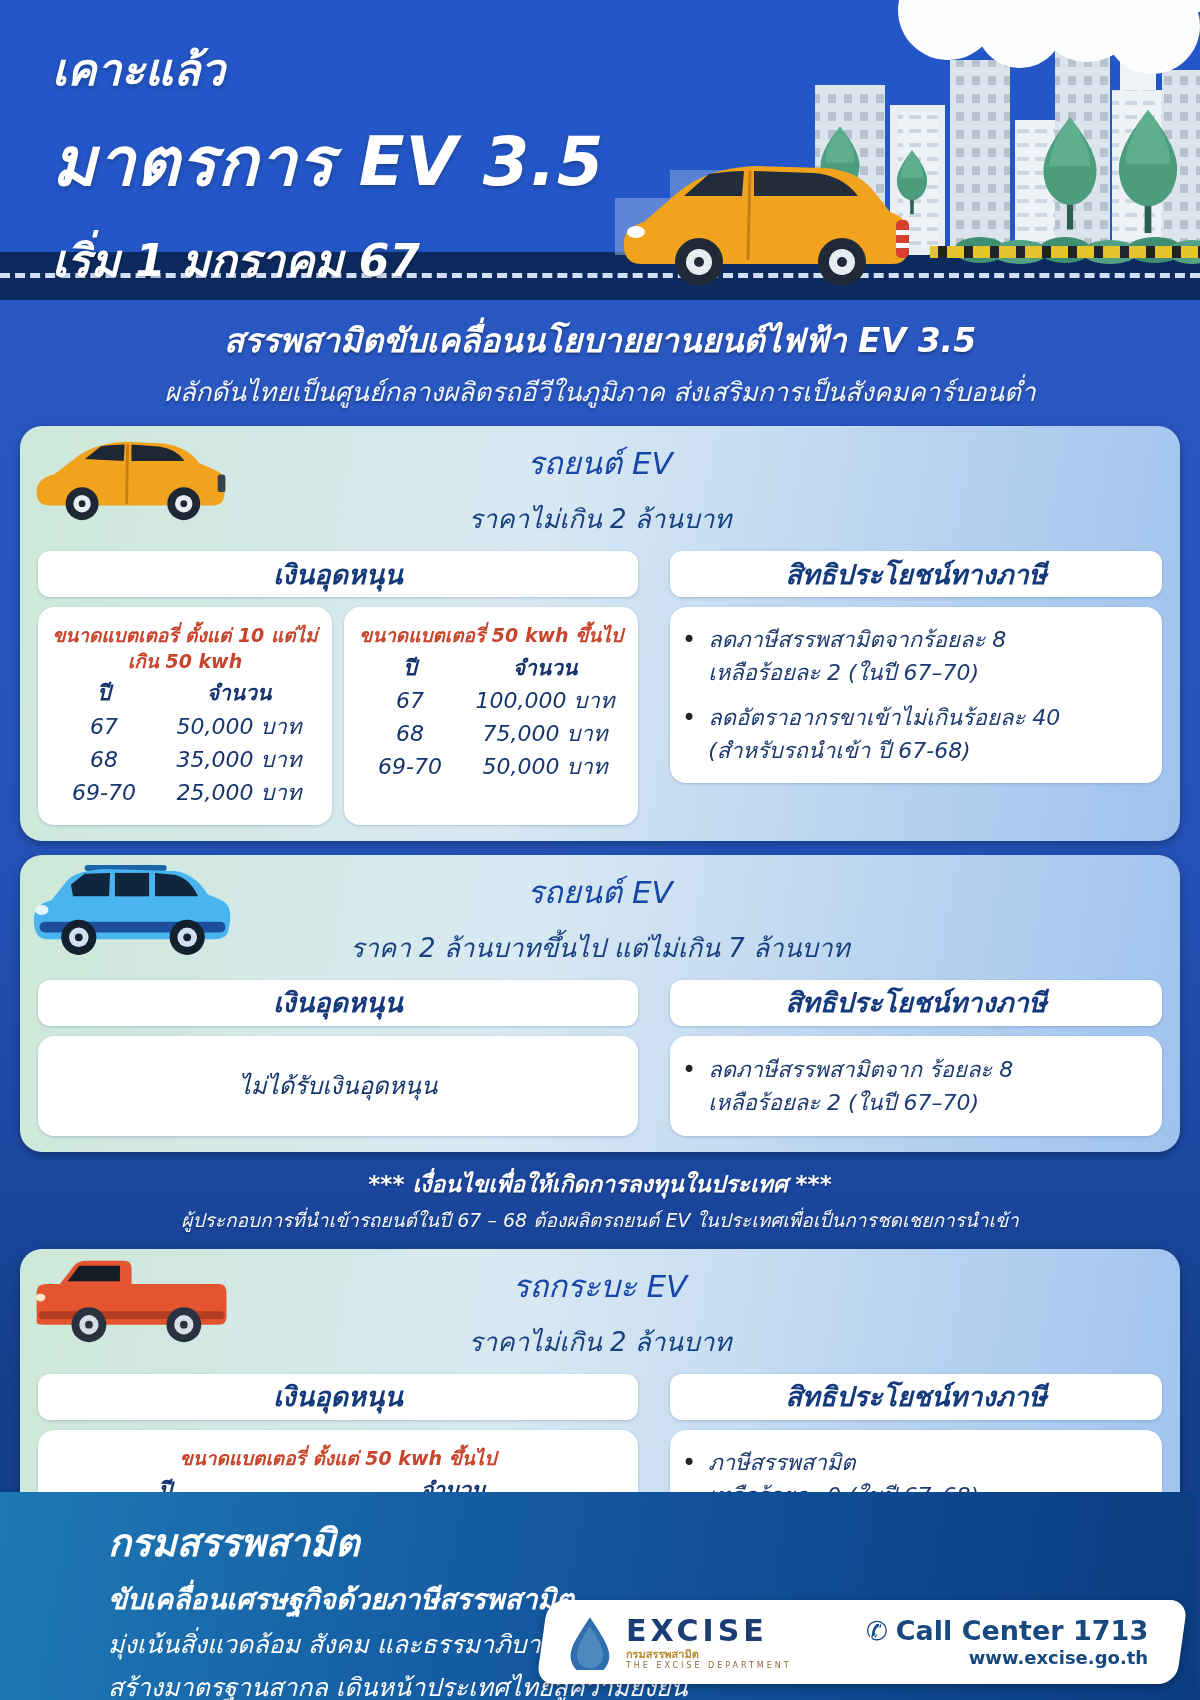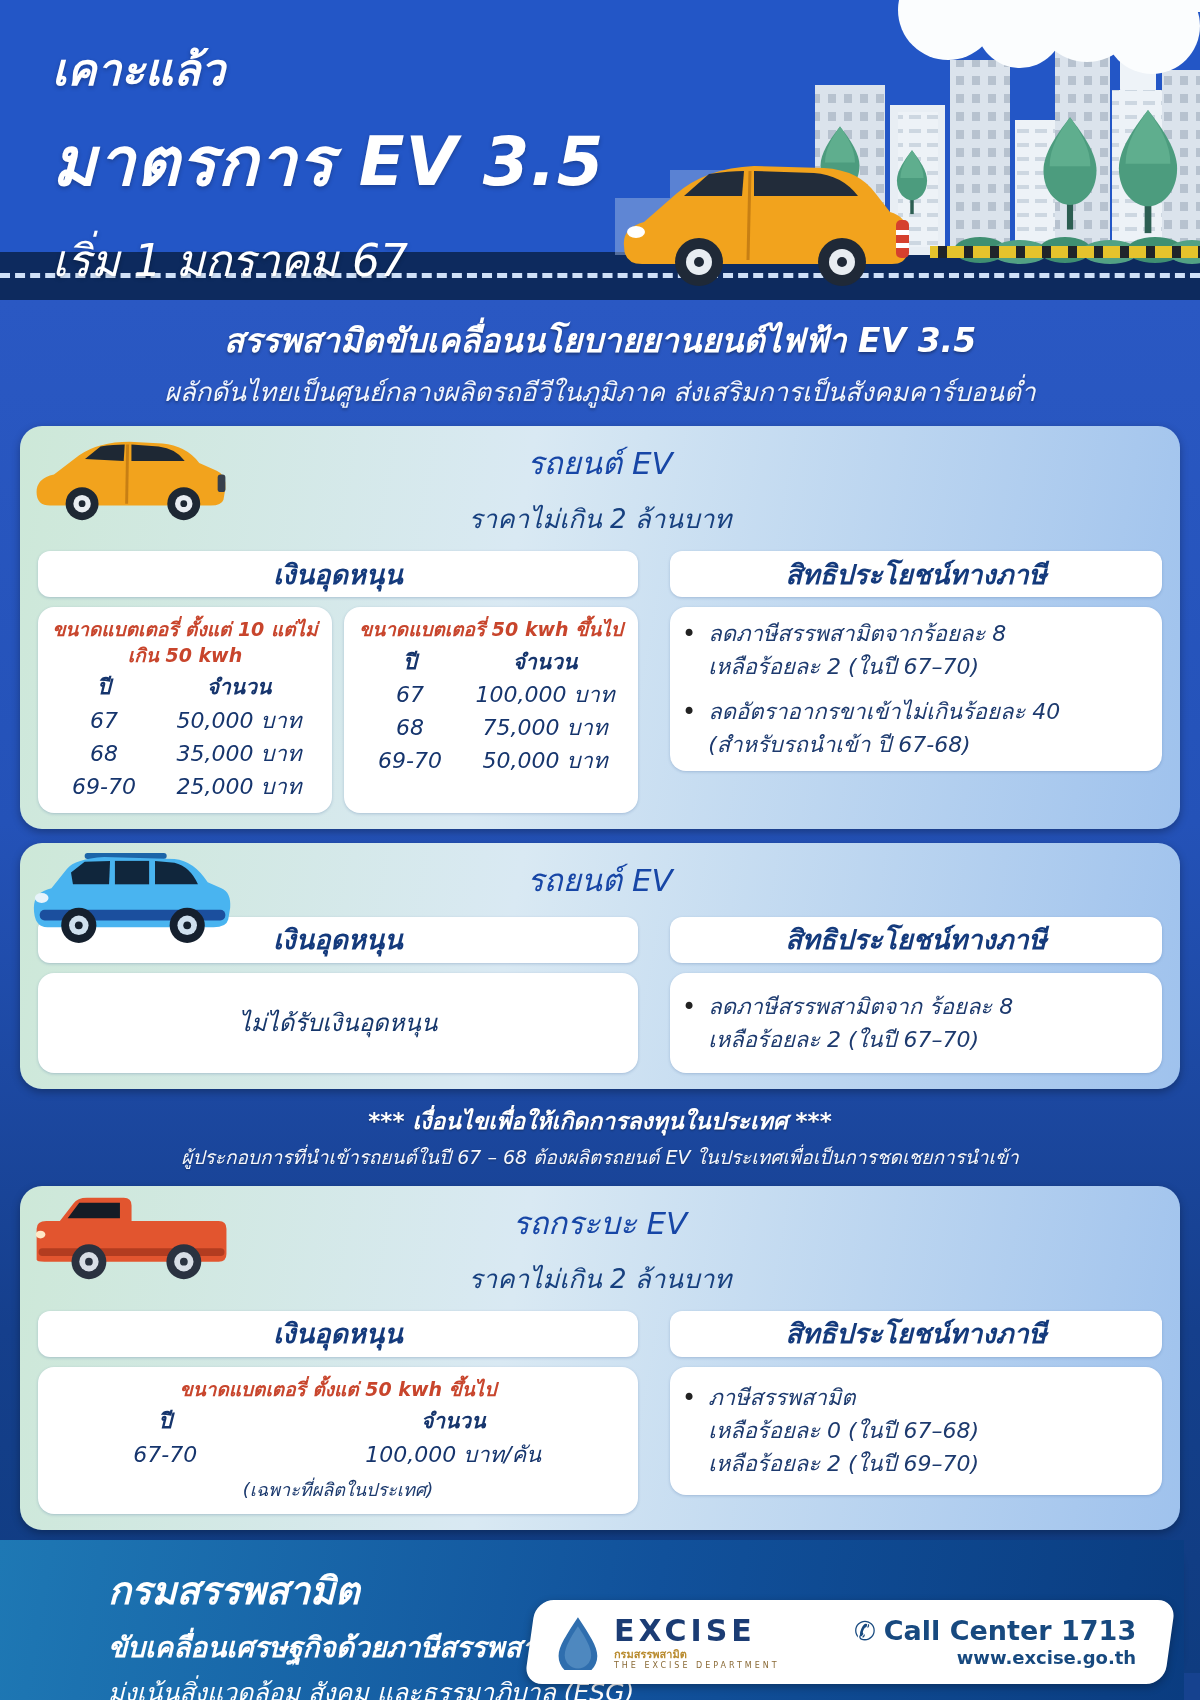--- a/index.html
+++ b/index.html
@@ -5,60 +5,60 @@
   * { margin:0; padding:0; box-sizing:border-box; }
   html,body { background:#0d2e6b; }
   body { font-family:"DejaVu Sans","Liberation Sans",sans-serif; }
   .page { width:1200px; height:1700px; position:relative; overflow:hidden; background:#16428f; }
 
   
   .hero { position:relative; height:300px; background:#2356c6; overflow:hidden; }
   .hero-text { position:absolute; left:52px; top:34px; z-index:4; color:#fff; font-style:italic; text-shadow:0 2px 4px rgba(0,0,0,.25); }
   .hero-line1 { font-size:44px; font-weight:700; }
   .hero-line2 { font-size:67px; font-weight:800; margin-top:4px; letter-spacing:1px; }
-  .hero-line3 { font-size:44px; font-weight:400; margin-top:10px; }
+  .hero-line3 { font-size:44px; font-weight:700; margin-top:10px; }
   .hero-art { position:absolute; right:0; top:0; width:600px; height:300px; z-index:3; }
   .road { position:absolute; bottom:0; left:0; right:0; height:48px; background:#0d2a5e; z-index:1; }
   .road-line { position:absolute; top:21px; left:0; right:0; border-top:5px dashed #cfe0f8; }
 
   
   .main { position:relative; background:linear-gradient(180deg,#2a58c3 0%,#2452b8 38%,#153f8c 75%,#0f3c80 100%); padding:14px 20px 0; }
   .sec-title { text-align:center; color:#fff; font-weight:800; font-style:italic; font-size:33px; text-shadow:0 2px 3px rgba(0,0,0,.35); }
   .sec-sub { text-align:center; color:#f2f6fd; font-style:italic; font-size:26px; margin-top:4px; text-shadow:0 2px 3px rgba(0,0,0,.3); }
 
   .card { position:relative; border-radius:22px; background:linear-gradient(100deg,#cde8d8 0%,#d9e9f3 42%,#9fc2ed 100%); margin-top:14px; padding:12px 18px 16px; box-shadow:0 3px 8px rgba(0,0,0,.3); }
   .vehicle { position:absolute; left:8px; top:6px; }
   .card-title { text-align:center; color:#1746a6; font-weight:400; font-style:italic; font-size:31px; }
   .card-sub { text-align:center; color:#17407f; font-style:italic; font-size:26px; margin-top:10px; }
   .cols { display:flex; gap:32px; margin-top:12px; }
   .col-left { flex:0 0 600px; }
   .col-right { flex:1; }
   .pill { background:#fff; border-radius:12px; height:46px; display:flex; align-items:center; justify-content:center; color:#143a7c; font-weight:800; font-style:italic; font-size:27px; box-shadow:0 1px 3px rgba(40,80,140,.25); }
   .boxrow { display:flex; gap:12px; margin-top:10px; }
-  .wbox { background:#fff; border-radius:16px; padding:10px 12px; flex:1; box-shadow:0 1px 3px rgba(40,80,140,.25); }
+  .wbox { background:#fff; border-radius:16px; padding:16px 12px; flex:1; box-shadow:0 1px 3px rgba(40,80,140,.25); }
   .battery-title { color:#c8452c; font-weight:800; font-style:italic; font-size:19px; text-align:center; line-height:1.35; }
   .tbl { margin-top:4px; font-style:italic; color:#16356d; }
   .trow { display:flex; font-size:22px; line-height:1.5; }
   .trow.head { font-weight:800; font-size:21px; }
   .trow .y { flex:0 0 40%; text-align:center; }
   .trow .a { flex:1; text-align:center; }
   .note { text-align:center; font-style:italic; color:#1c3althani; color:#1c3a6e; font-size:18px; margin-top:4px; }
   .bullets { min-height:152px; display:flex; flex-direction:column; justify-content:center; gap:12px; font-size:22px; color:#1d3a6e; font-style:italic; }
   .bullet { display:flex; gap:12px; align-items:flex-start; }
   .dot { color:#222; font-size:24px; line-height:1.45; }
   .btext { white-space:pre-line; line-height:1.5; }
   .centerbox { display:flex; align-items:center; justify-content:center; font-size:24px; color:#15366b; font-style:italic; min-height:100px; }
   .bullets.short { min-height:100px; }
 
   .conds { text-align:center; color:#fff; margin:14px auto 4px; }
   .cond-title { font-weight:800; font-style:italic; font-size:23px; text-shadow:0 1px 2px rgba(0,0,0,.35); }
   .cond-line { font-style:italic; font-size:19px; margin-top:3px; opacity:.96; text-shadow:0 1px 2px rgba(0,0,0,.3); }
 
   
-  .footer { position:absolute; left:0; right:16px; bottom:0; height:160px; background:linear-gradient(100deg,#1e78b4 0%,#11519b 55%,#0a3c80 100%); color:#fff; padding:20px 0 0 108px; }
+  .footer { position:absolute; left:0; right:4px; bottom:0; height:208px; background:linear-gradient(100deg,#1e78b4 0%,#11519b 55%,#0a3c80 100%); color:#fff; padding:20px 0 0 108px; }
   .f-org { font-size:38px; font-weight:800; font-style:italic; }
   .f-line1 { font-size:28px; font-weight:700; font-style:italic; margin-top:4px; }
   .f-line { font-size:25px; font-style:italic; margin-top:3px; }
   .banner { position:absolute; right:14px; bottom:16px; width:640px; height:84px; background:#fff; border-radius:18px; transform:skewX(-8deg); box-shadow:0 3px 8px rgba(0,0,0,.3); display:flex; align-items:center; justify-content:space-between; padding:0 34px 0 26px; }
   .unskew { transform:skewX(8deg); display:flex; align-items:center; gap:14px; }
   .logo-stack { display:flex; flex-direction:column; line-height:1.1; }
   .logo-word { font-size:30px; font-weight:800; color:#1b3c74; letter-spacing:4px; }
   .logo-thai { font-size:11px; color:#b98b2e; font-weight:700; margin-top:2px; }
   .logo-en { font-size:8px; letter-spacing:3px; color:#8a6a36; margin-top:1px; }
   .cc-stack { text-align:right; line-height:1.2; }
@@ -267,20 +267,21 @@
         <rect x="12" y="62" width="190" height="11" rx="5" fill="#1b4f9e"></rect>
         <ellipse cx="14" cy="50" rx="7" ry="5" fill="#e8f4fb"></ellipse>
         <circle cx="52" cy="78" r="18" fill="#15202e"></circle>
           <circle cx="52" cy="78" r="10" fill="#cfe0ee"></circle>
           <circle cx="52" cy="78" r="4" fill="#15202e"></circle>
         <circle cx="163" cy="78" r="18" fill="#15202e"></circle>
           <circle cx="163" cy="78" r="10" fill="#cfe0ee"></circle>
           <circle cx="163" cy="78" r="4" fill="#15202e"></circle>
       </svg>
       <div class="card-title">รถยนต์ EV</div>
+      <div class="card-sub">ราคา 2 ล้านบาทขึ้นไป แต่ไม่เกิน 7 ล้านบาท</div>
       <div class="cols">
         <div class="col-left">
           <div class="pill">เงินอุดหนุน</div>
           <div class="boxrow">
             <div class="wbox centerbox">ไม่ได้รับเงินอุดหนุน</div>
           </div>
         </div>
         <div class="col-right">
           <div class="pill">สิทธิประโยชน์ทางภาษี</div>
           <div class="boxrow">

